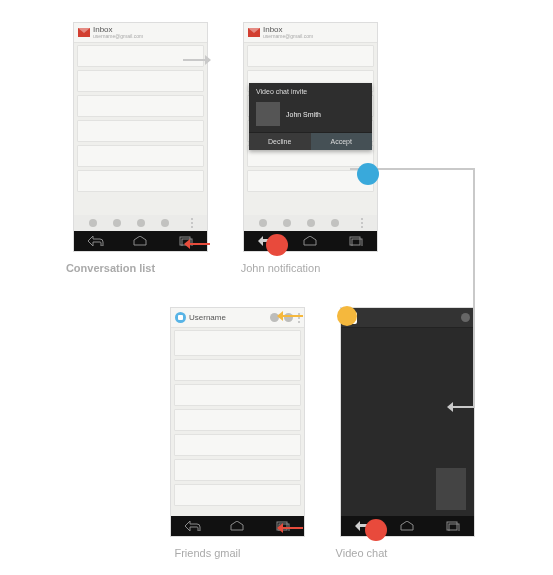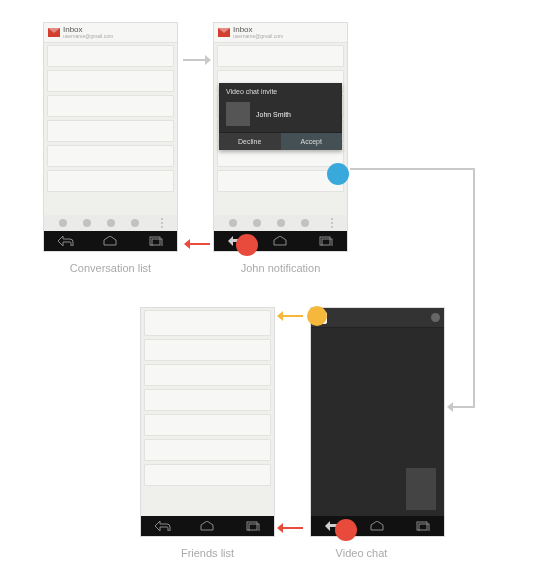--- a/index.html
+++ b/index.html
@@ -10,20 +10,21 @@
     position: relative;
     overflow: hidden;
   }
   .phone {
     position: absolute;
     width: 135px; height: 230px;
     background: #000000;
     border: 1px solid #ddd;
     display: flex; flex-direction: column;
     overflow: visible;
+    margin-left: 30px;
   }
   .top-bar {
     height: 20px;
     background: #f6f6f4;
     border-bottom: 1px solid #e2e2e0;
     display: flex; align-items: center;
     padding: 0 4px;
   }
   .gmail-ico {
     width: 12px; height: 9px;
@@ -274,20 +275,33 @@
           <rect x="3" y="1" width="10" height="8" fill="none" stroke="#aaa"></rect>
           <rect x="5" y="3" width="10" height="8" fill="none" stroke="#aaa"></rect>
         </svg>
     </span>
   </div>
   <div class="highlight-blue" style="right:-2px; top:140px;"></div>
   <div class="highlight-red" style="left:22px; bottom:-5px;"></div>
 </div>
 
 <div class="phone" style="left:140px; top:307px;">
+  <div class="top-bar">
+    <div class="talk-ico"></div>
+    <div>
+      <div class="top-title">Username</div>
+    </div>
+    <div class="hdr-icons">
+      <div class="hdr-circle"></div>
+      <div class="hdr-circle"></div>
+      <div class="hdr-dots">
+          <span></span>
+        </div>
+    </div>
+  </div>
   <div class="body-area">
     <div class="rows">
       <div class="row tall"></div>
       <div class="row"></div>
       <div class="row"></div>
       <div class="row"></div>
       <div class="row"></div>
       <div class="row"></div>
       <div class="row"></div>
     </div>
@@ -339,23 +353,23 @@
       <svg width="16" height="10" viewBox="0 0 16 10">
           <rect x="3" y="1" width="10" height="8" fill="none" stroke="#aaa"></rect>
           <rect x="5" y="3" width="10" height="8" fill="none" stroke="#aaa"></rect>
         </svg>
     </span>
   </div>
   <div class="highlight-orange" style="left:-4px; top:-2px;"></div>
   <div class="highlight-red" style="left:24px; bottom:-5px;"></div>
 </div>
 
-<div class="caption" style="left:43px; top:262px;">Conversation list</div>
+<div class="caption" style="left:43px; top:262px;font-weight:bold;">Conversation list</div>
 <div class="caption" style="left:213px; top:262px;">John notification</div>
-<div class="caption" style="left:140px; top:547px;">Friends list</div>
+<div class="caption" style="left:140px; top:547px;">Friends gmail</div>
 <div class="caption" style="left:294px; top:547px;">Video chat</div>
 
 <div class="arrow-line" style="left:183px; top:59px; width:22px; height:2px;"></div>
 <div class="arrow-head" style="left:205px; top:55px; border-left:6px solid #c9c9c9; border-top:5px solid transparent; border-bottom:5px solid transparent;"></div>
 
 <div class="arrow-red">
   <div class="arrow-line" style="left:190px; top:243px; width:20px; height:2px;"></div>
   <div class="arrow-head" style="left:184px; top:239px; border-right:6px solid #e74c3c; border-top:5px solid transparent; border-bottom:5px solid transparent;"></div>
 </div>
 

